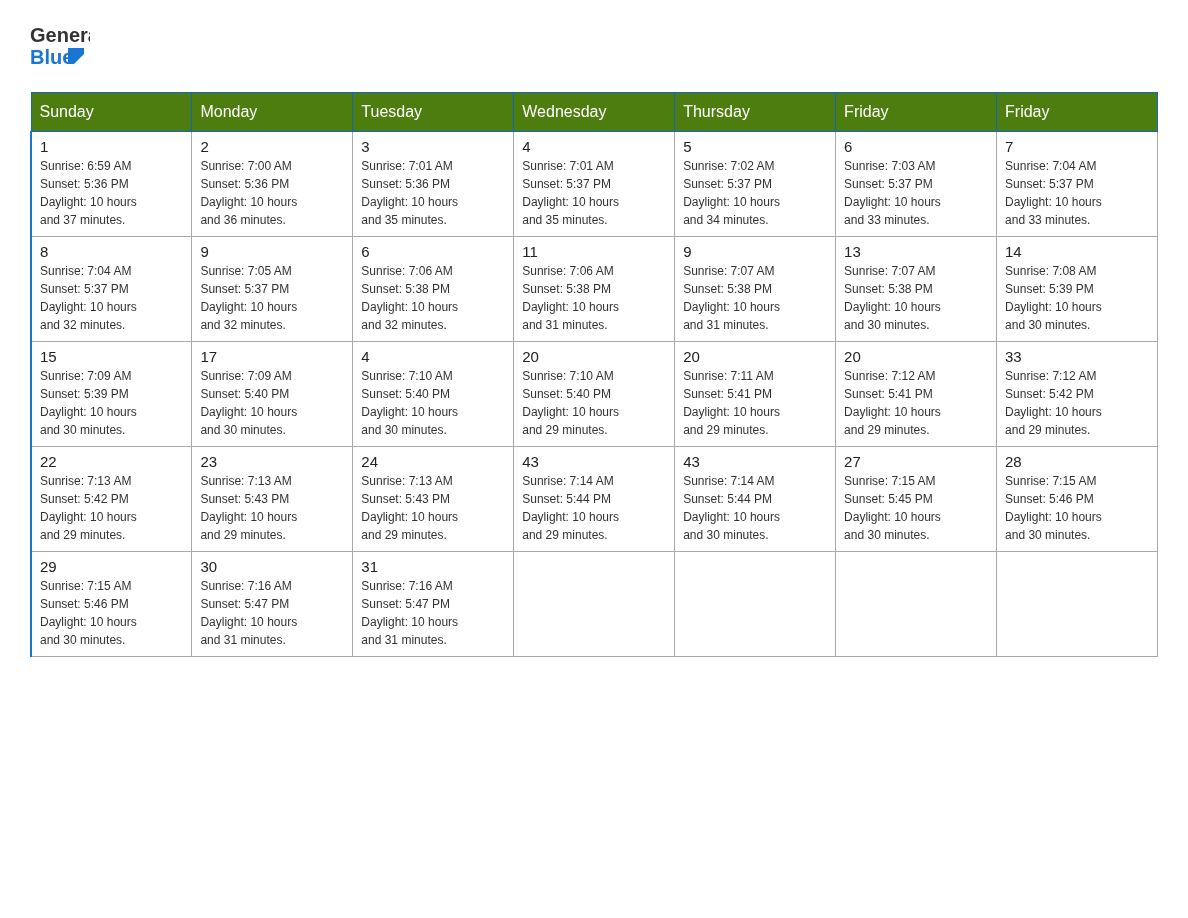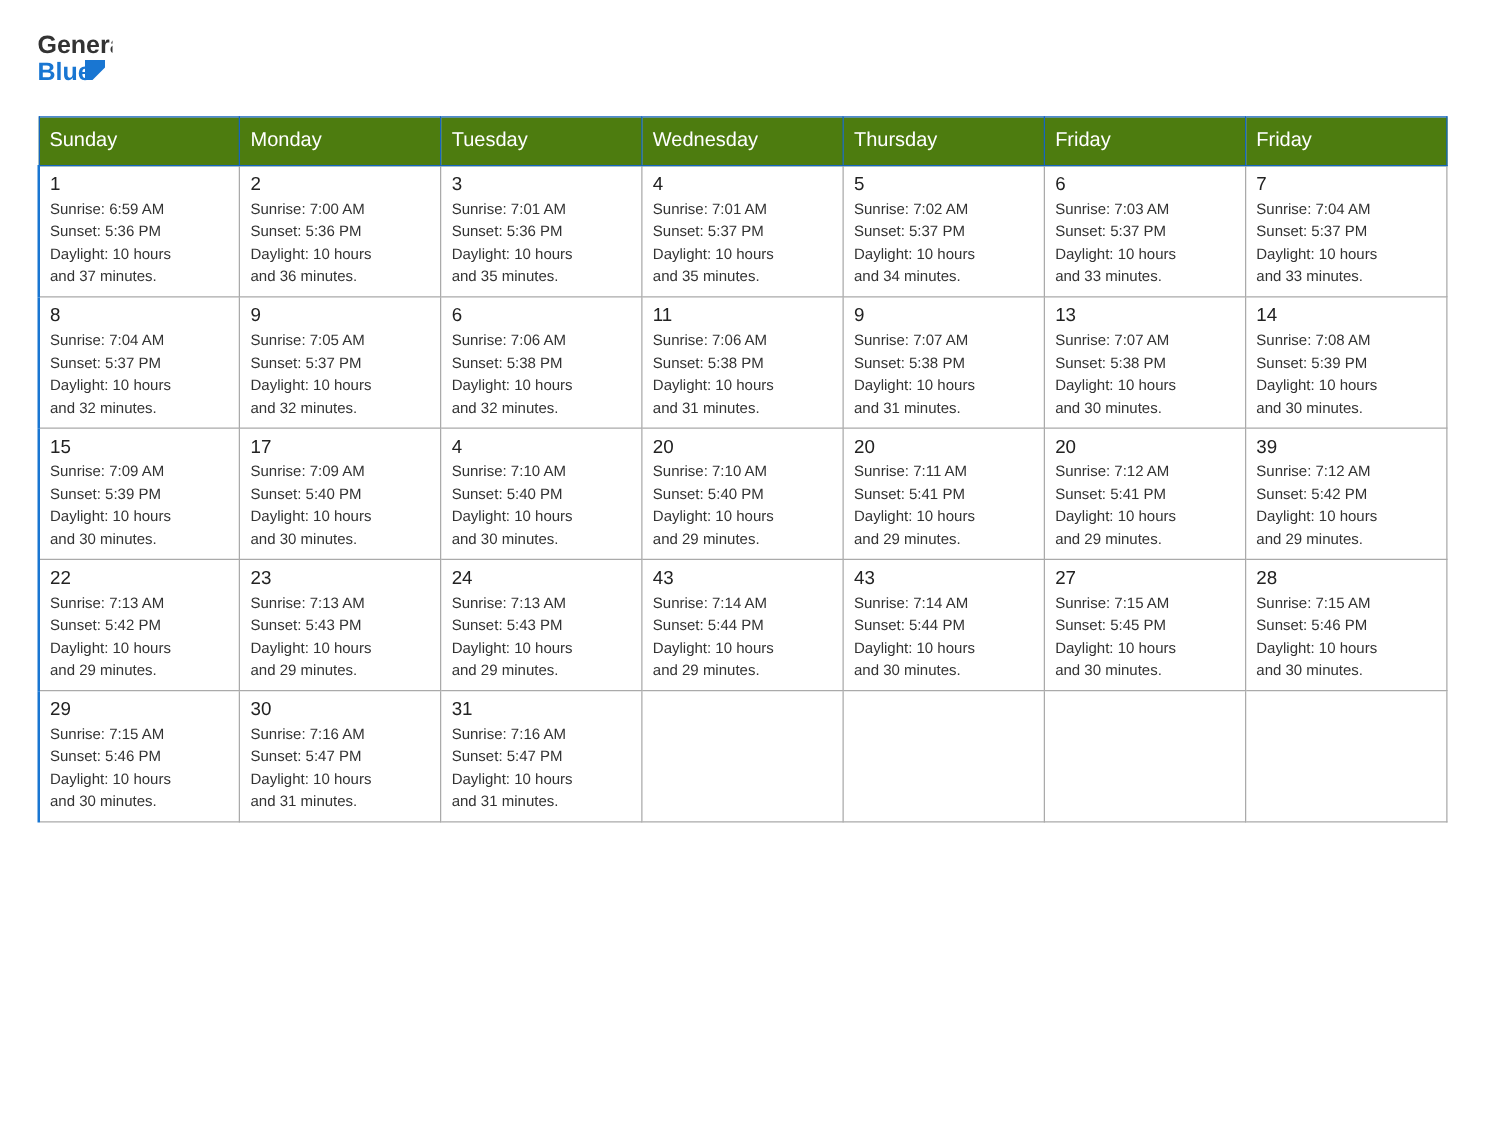--- a/index.html
+++ b/index.html
@@ -191,21 +191,21 @@
         </td>
         <td>
           <span class="day-number">20</span>
 <div class="day-info">Sunrise: 7:11 AM<br>Sunset: 5:41 PM<br>Daylight: 10 hours<br>and 29 minutes.</div>
         </td>
         <td>
           <span class="day-number">20</span>
 <div class="day-info">Sunrise: 7:12 AM<br>Sunset: 5:41 PM<br>Daylight: 10 hours<br>and 29 minutes.</div>
         </td>
         <td>
-          <span class="day-number">39</span>
+          <span class="day-number">33</span>
 <div class="day-info">Sunrise: 7:12 AM<br>Sunset: 5:42 PM<br>Daylight: 10 hours<br>and 29 minutes.</div>
         </td>
       </tr>
       <tr>
         <td>
           <span class="day-number">22</span>
 <div class="day-info">Sunrise: 7:13 AM<br>Sunset: 5:42 PM<br>Daylight: 10 hours<br>and 29 minutes.</div>
         </td>
         <td>
           <span class="day-number">23</span>

